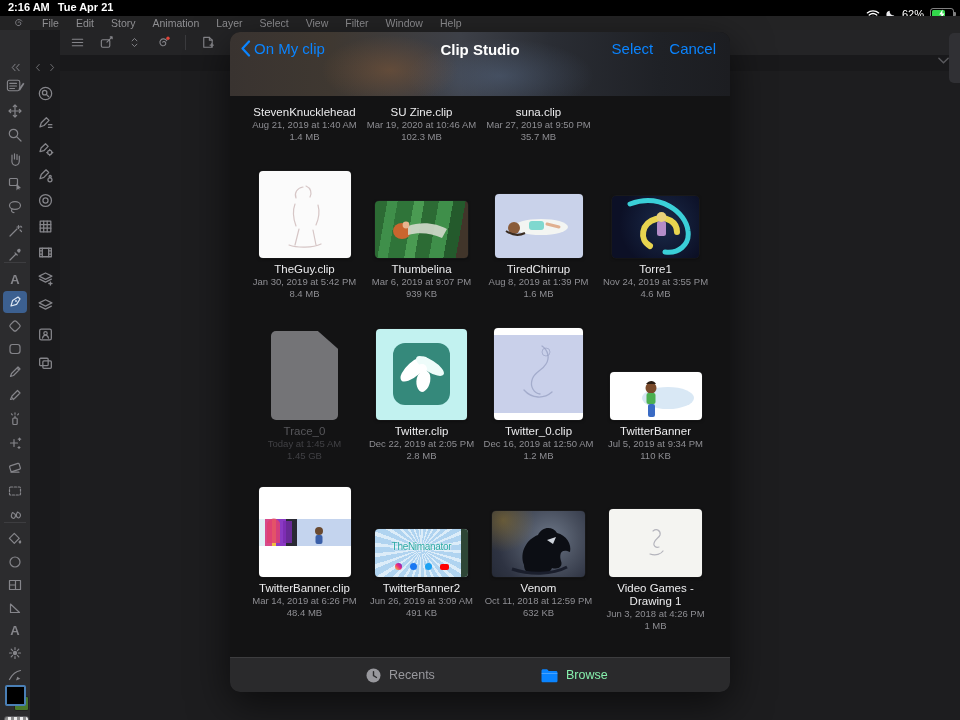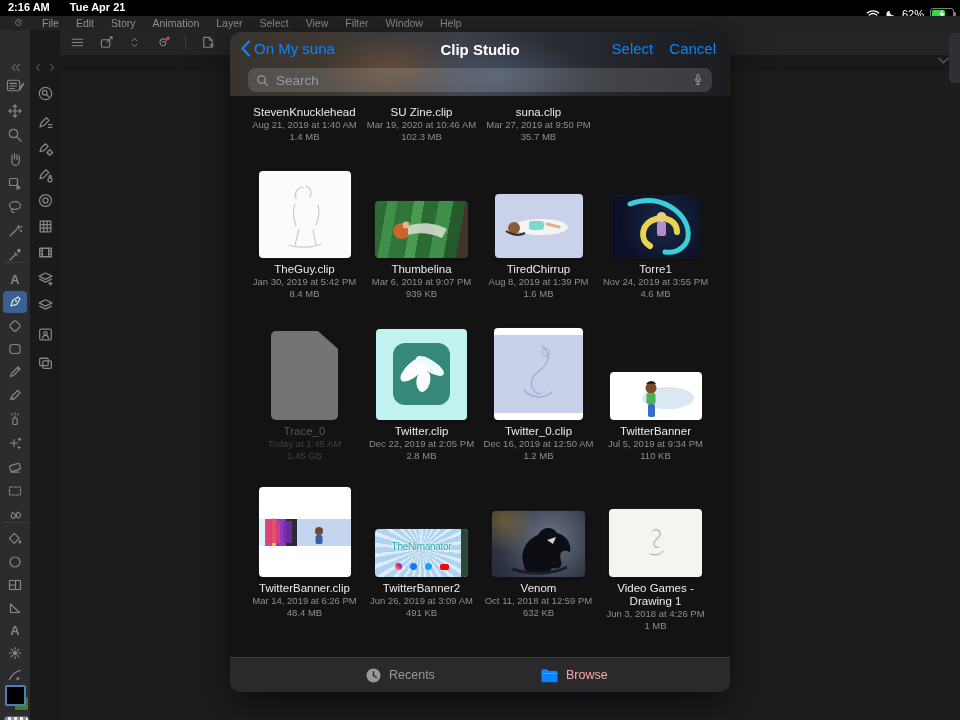--- a/index.html
+++ b/index.html
@@ -4,21 +4,21 @@
 <style>
   html,body{margin:0;padding:0;background:#000;}
   .screen{position:relative;width:960px;height:720px;overflow:hidden;background:#1e1e1f;
           font-family:"Liberation Sans","DejaVu Sans",sans-serif;-webkit-font-smoothing:antialiased;}
   svg{display:block}
   .ig{stroke:#85858a;fill:none;stroke-width:1.2;stroke-linecap:round;stroke-linejoin:round}
 
   
   .statusbar{position:absolute;left:0;top:0;width:960px;height:16px;background:#000;color:#fff;
              display:flex;align-items:center;font-size:11px;}
-  .sb-left{position:absolute;left:8px;top:1px;display:flex;gap:20px;font-weight:bold;}
+  .sb-left{position:absolute;left:8px;top:1px;display:flex;gap:8px;font-weight:bold;}
   .sb-right{position:absolute;right:6px;top:0;height:28px;display:flex;align-items:center;gap:6px;}
   .sb-pct{font-size:11px;color:#fff;}
   .batt{position:relative;width:22px;height:10px;border:1px solid rgba(255,255,255,.5);border-radius:3px;}
   .batt-fill{position:absolute;left:1px;top:1px;bottom:1px;width:60%;background:#32d74b;border-radius:1.5px;}
   .batt-nub{position:absolute;right:-3px;top:3px;width:2px;height:4px;background:rgba(255,255,255,.5);border-radius:0 1px 1px 0;}
   .bolt{position:absolute;left:7px;top:0px;}
 
   
   .menubar{position:absolute;left:0;top:16px;width:960px;height:14px;background:#232324;
            display:flex;align-items:center;gap:17px;padding-left:12px;color:#8f8f92;font-size:10.5px;}
@@ -103,21 +103,21 @@
   .th-venom{width:93px;height:66px;background:
       radial-gradient(circle at 12% 14%,rgba(158,126,44,.5),transparent 32%),
       radial-gradient(circle at 62% 42%,#5f6878 0 16%,#49505f 42%,#2e3342 76%,#262b38 100%);}
   .th-vg{width:93px;height:68px;background:#f4f4f1;}
 
   
   .tabbar{position:absolute;left:0;bottom:0;width:500px;height:34px;background:rgba(44,44,46,.96);
           border-top:1px solid rgba(255,255,255,.09);}
   .tab{position:absolute;top:0;height:34px;display:flex;align-items:center;gap:7px;font-size:12.5px;cursor:pointer;}
   .tab-recents{left:135px;color:#98989d;}
-  .tab-browse{left:310px;color:#fca5a5;}
+  .tab-browse{left:310px;color:#86efac;}
 </style>
 </head>
 <body>
 
 <div class="screen">
 
   <div class="statusbar">
     <div class="sb-left">
       <span>2:16 AM</span>
       <span>Tue Apr 21</span>
@@ -443,38 +443,27 @@
       </div>
   </div>
 
   <div class="sheet">
     <div class="sheet-header">
       <div class="nav-row">
         <div class="back-btn">
           <svg width="11" height="17" viewBox="0 0 11 17">
               <path d="M9 1.5 2.5 8.5 9 15.5" stroke="#0a84ff" stroke-width="2.2" fill="none" stroke-linecap="round" stroke-linejoin="round"></path>
             </svg>
-          <span>On My suna</span>
+          <span>On My clip</span>
         </div>
         <div class="sheet-title">Clip Studio</div>
         <div class="hdr-actions">
           <span>Select</span>
           <span>Cancel</span>
         </div>
-      </div>
-      <div class="search-field">
-        <svg width="13" height="13" viewBox="0 0 16 16">
-            <circle cx="6.8" cy="6.8" r="4.6" stroke="#9a9aa0" stroke-width="1.5" fill="none"></circle>
-            <path d="M10.4 10.4 14 14" stroke="#9a9aa0" stroke-width="1.5" stroke-linecap="round"></path>
-          </svg>
-        <input class="search-input" type="text" placeholder="Search" style="">
-        <svg width="12" height="16" viewBox="0 0 16 18">
-            <rect x="6.4" y="1.5" width="3.2" height="8" rx="1.6" stroke="#9a9aa0" stroke-width="1.3" fill="none"></rect>
-            <path d="M4.2 7.8a3.8 3.8 0 0 0 7.6 0M8 11.8v2.6M5.8 14.8h4.4" stroke="#9a9aa0" stroke-width="1.3" fill="none" stroke-linecap="round"></path>
-          </svg>
       </div>
     </div>
 
     <div class="sheet-content">
 
       <div class="grid-row" style="top:5px">
         <div class="cell">
           <div class="fname">StevenKnucklehead</div>
           <div class="fmeta">Aug 21, 2019 at 1:40 AM</div>
           <div class="fmeta">1.4 MB</div>

